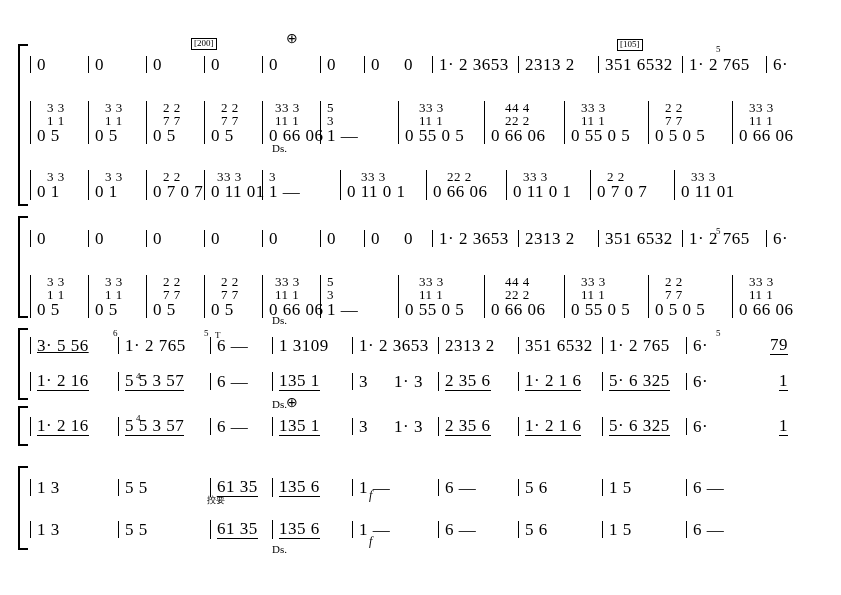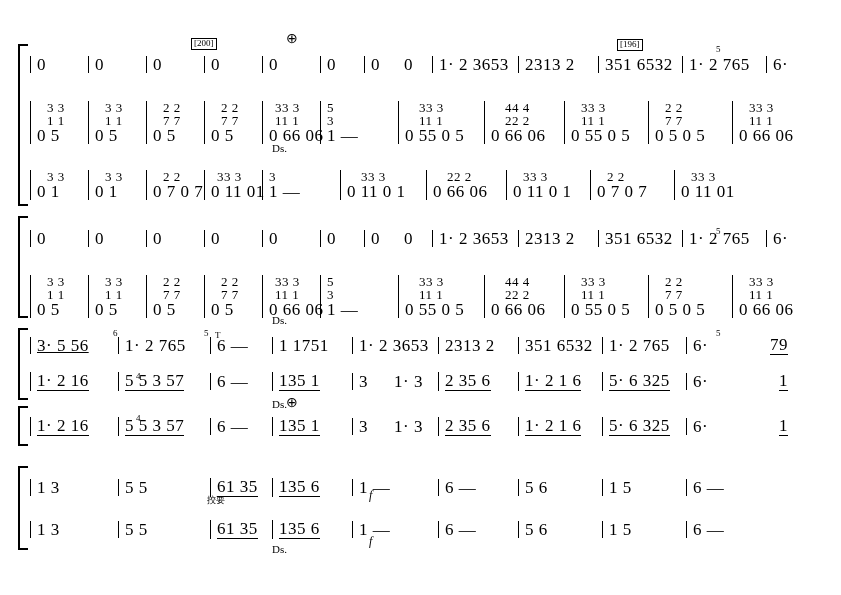--- a/index.html
+++ b/index.html
@@ -342,21 +342,21 @@
         <div class="cell" style="width:88px;text-decoration:underline;">
             <span>3· 5  56</span>
           </div>
         <div class="cell" style="width:92px;">
             <span>1· 2 765</span>
           </div>
         <div class="cell" style="width:62px;">
             <span>6   —</span>
           </div>
         <div class="cell" style="width:80px;">
-            <span>1  1751</span>
+            <span>1  3109</span>
           </div>
         <div class="cell" style="width:86px;">
             <span>1· 2 3653</span>
           </div>
         <div class="cell" style="width:80px;">
             <span>2313 2</span>
           </div>
         <div class="cell" style="width:84px;">
             <span>351 6532</span>
           </div>
@@ -508,21 +508,21 @@
           </div>
         <div class="cell" style="width:102px;">
             <span>6   —</span>
           </div>
       </div>
 
     </div>
   </div>
 
   <div class="marker" style="left:191px;top:38px;">[200]</div>
-  <div class="marker" style="left:617px;top:39px;">[196]</div>
+  <div class="marker" style="left:617px;top:39px;">[105]</div>
 
   <div class="ds" style="left:272px;top:142px;">Ds.</div>
   <div class="ds" style="left:272px;top:314px;">Ds.</div>
   <div class="ds" style="left:272px;top:398px;">Ds.</div>
   <div class="ds" style="left:272px;top:543px;">Ds.</div>
 
   <div class="freetext" style="left:207px;top:494px;font-size:9px;">挍要</div>
 
   <div class="freetext" style="left:716px;top:44px;font-size:9px;">5</div>
   <div class="freetext" style="left:716px;top:226px;font-size:9px;">5</div>

